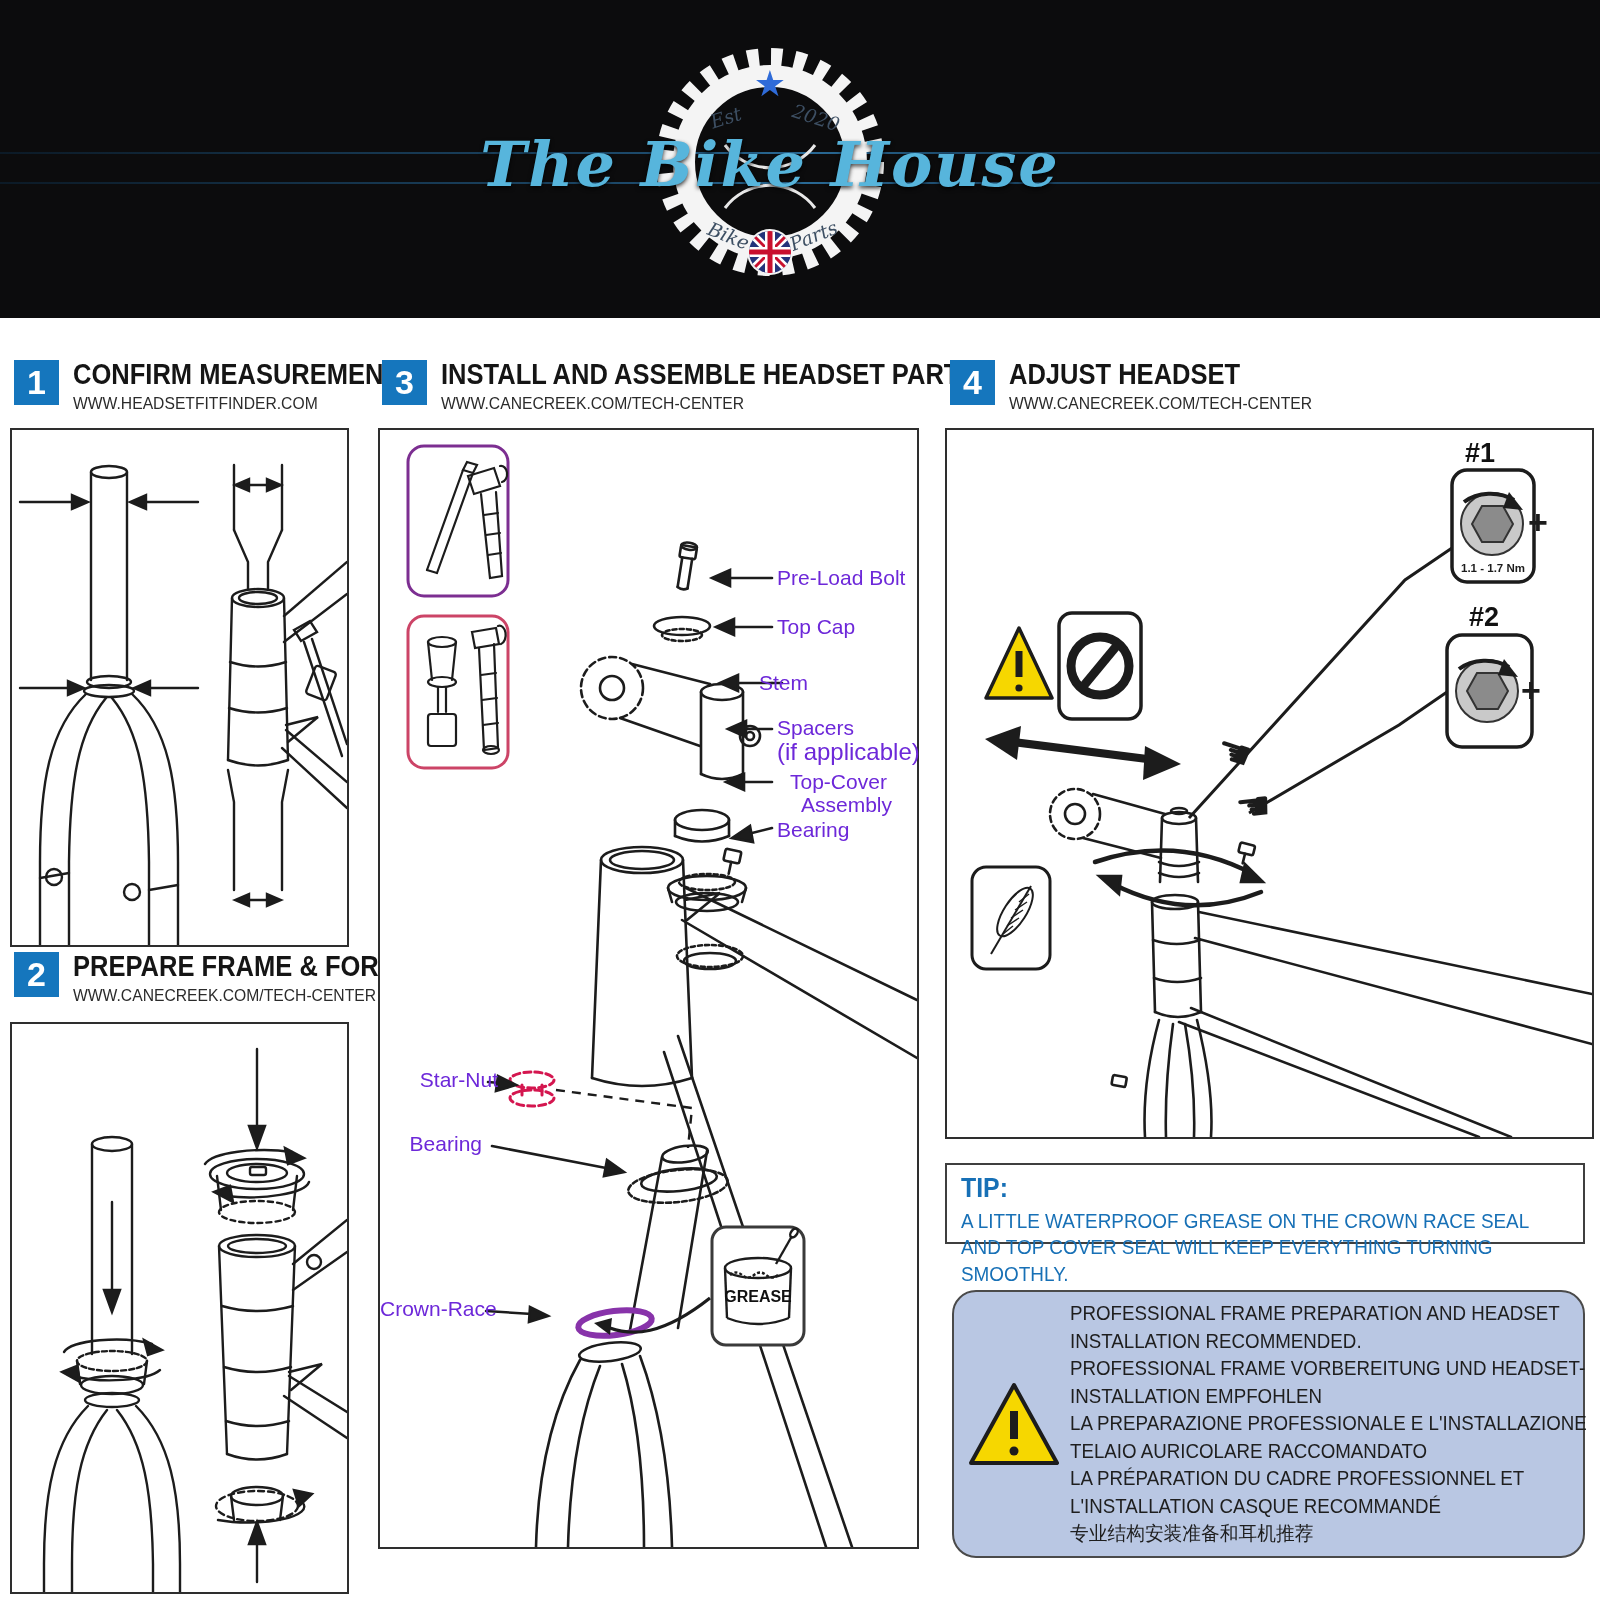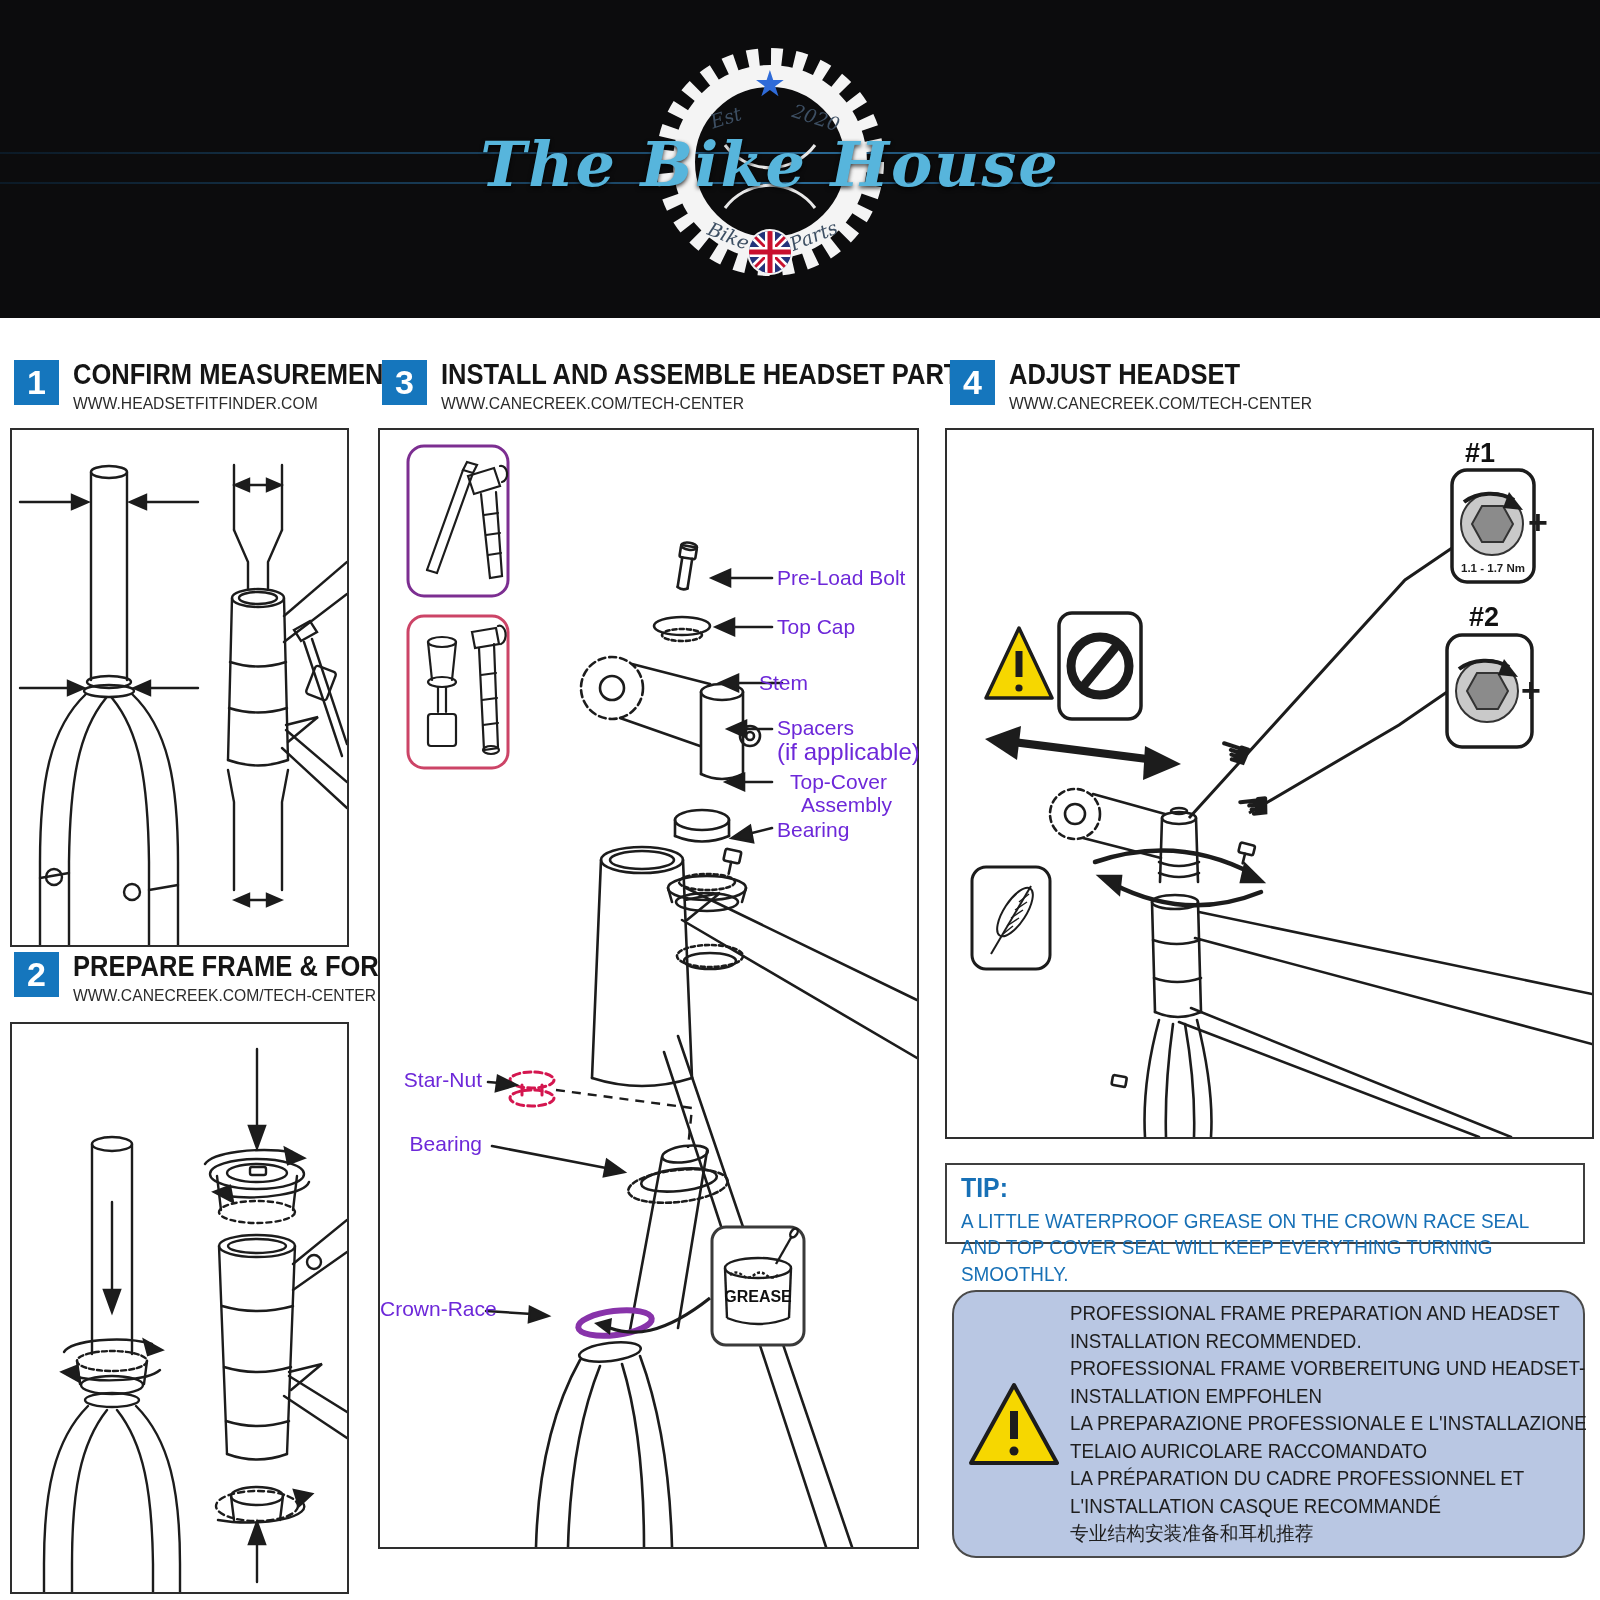--- a/index.html
+++ b/index.html
@@ -425,21 +425,21 @@
     </svg>
 
     <div class="lbl" style="left:397px;top:148px;">Pre-Load Bolt</div>
     <div class="lbl" style="left:397px;top:197px;text-align:center;">Top Cap</div>
     <div class="lbl" style="left:379px;top:253px;">Stem</div>
     <div class="lbl" style="left:397px;top:298px;">Spacers</div>
     <div class="lbl" style="left:397px;top:322px;font-size:24px;">(if applicable)</div>
     <div class="lbl" style="left:397px;top:352px;margin-left:13px;">Top-Cover</div>
     <div class="lbl" style="left:421px;top:375px;">Assembly</div>
     <div class="lbl" style="left:397px;top:400px;">Bearing</div>
-    <div class="lbl right" style="left:0;width:102px;top:650px;">Star-Nut</div>
+    <div class="lbl right" style="left:16px;width:102px;top:650px;">Star-Nut</div>
     <div class="lbl right" style="left:0;width:102px;top:714px;">Bearing</div>
     <div class="lbl right" style="left:0;width:102px;top:879px;">Crown-Race</div>
   </div>
 
   <div class="panel" style="left:945px;top:428px;width:645px;height:707px;">
     <svg width="645" height="707" viewBox="0 0 645 707">
 
       <polyline points="505,118 458,150 242,388" fill="none" stroke="#1c1c1c" stroke-width="3"></polyline>
       <polyline points="500,262 452,295 302,383" fill="none" stroke="#1c1c1c" stroke-width="3"></polyline>
 

